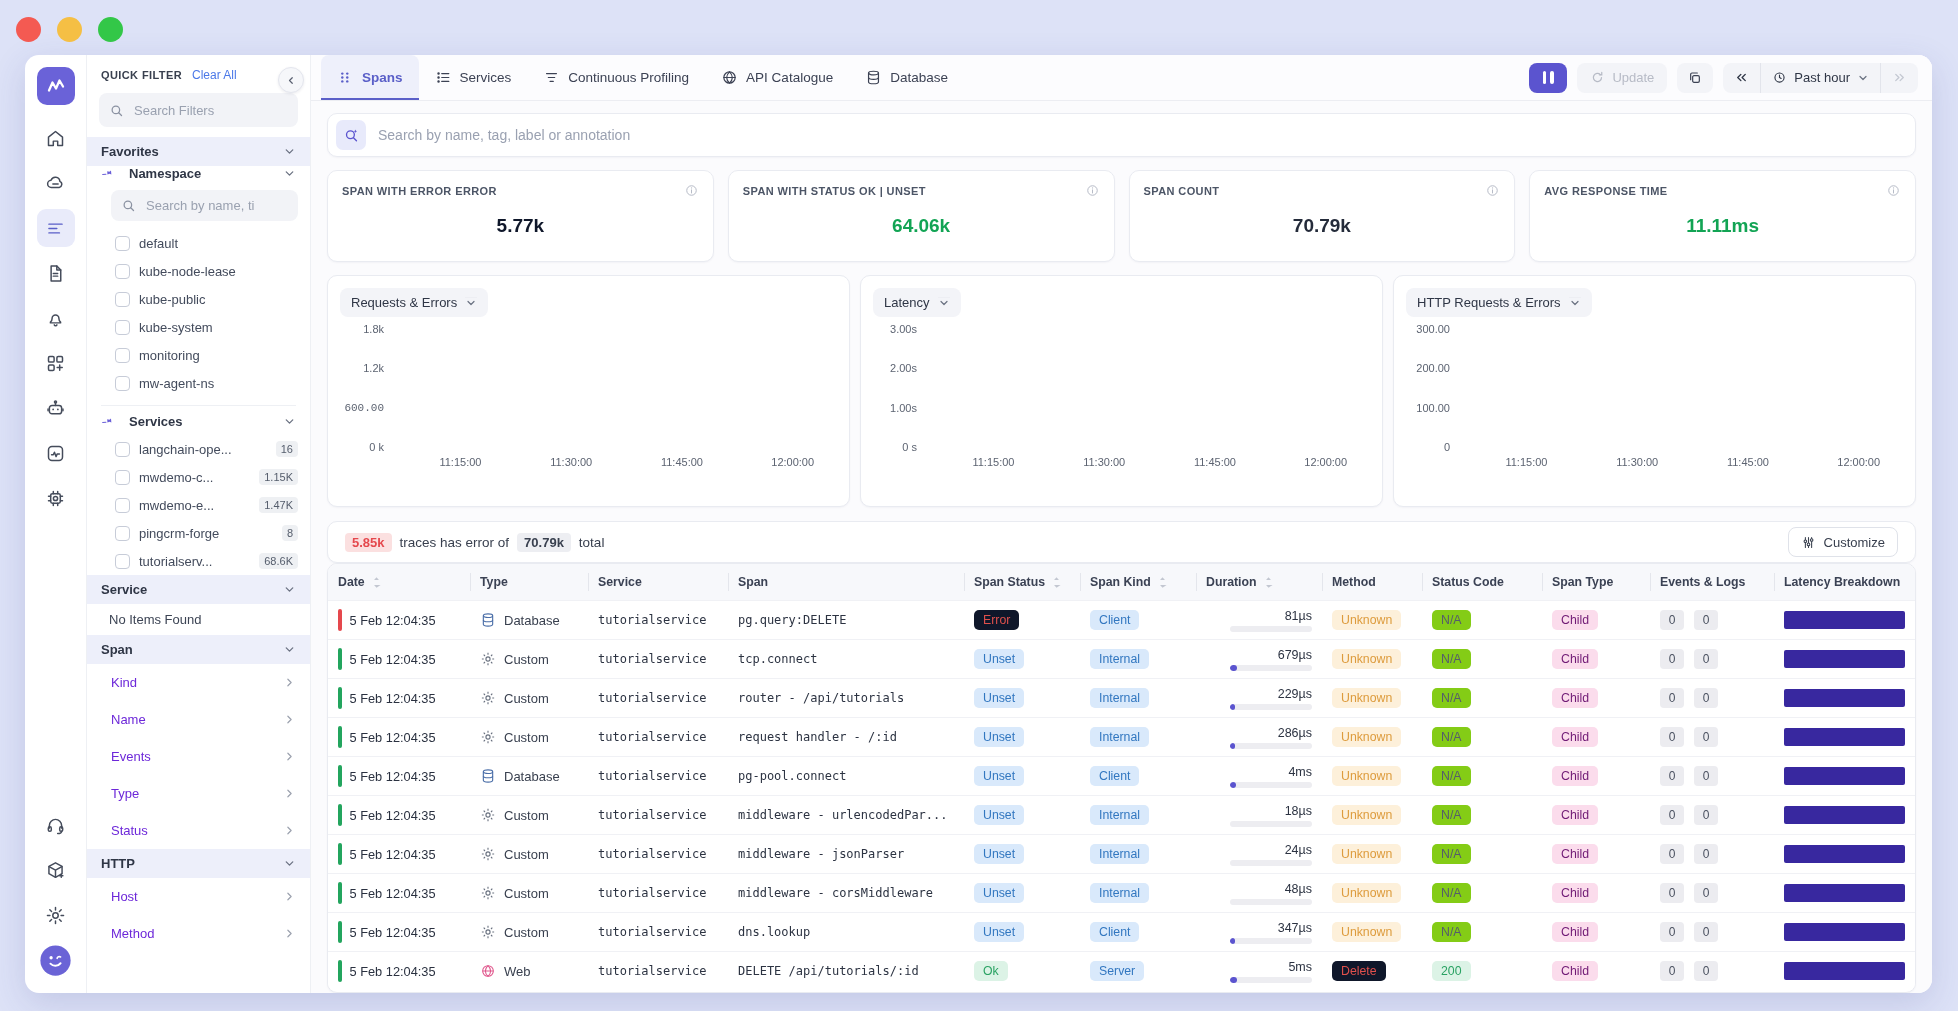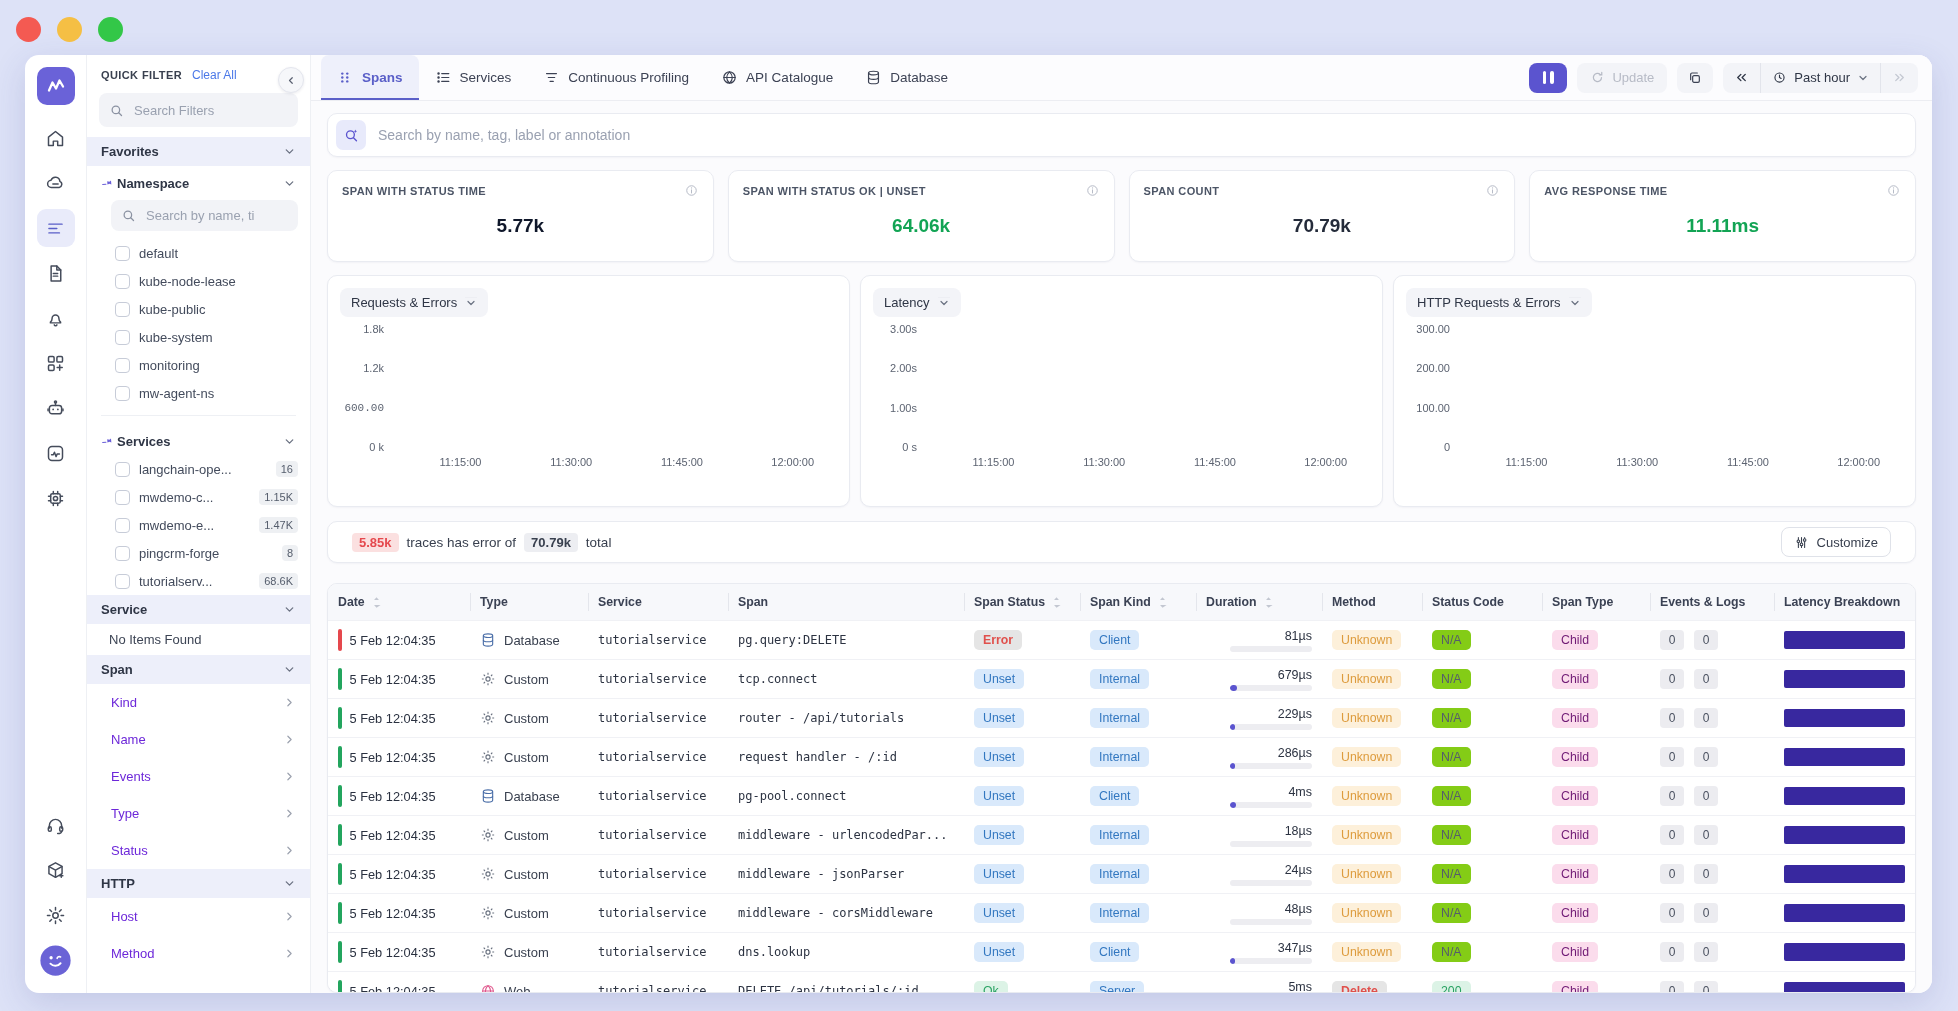--- a/index.html
+++ b/index.html
@@ -46,21 +46,21 @@
   .f-search{margin:2px 12px 10px;display:flex;align-items:center;gap:8px;background:#f2f3f7;
     border-radius:8px;height:34px;padding:0 10px;flex:none;}
   .f-search svg{width:15px;height:15px;color:#8b92a2;flex:none;}
   .f-search input{border:none;background:none;outline:none;font-size:13px;color:#3a4150;width:100%;min-width:0;}
   .f-search input::placeholder{color:#9aa1b0;}
   .f-search.sm{margin:3px 12px 8px 24px;height:31px;}
   .f-row{display:flex;align-items:center;justify-content:space-between;padding:7px 14px;font-size:13px;
     font-weight:600;color:#2f3646;flex:none;}
   .f-row.shade{background:#edeffa;}
   .f-row .chev{color:#6b7282;display:flex;} .f-row .chev svg{width:13px;height:13px;}
-  .f-sec{display:flex;align-items:center;gap:2px;padding:10px 14px 6px;font-size:13px;font-weight:700;
+  .f-sec{display:flex;align-items:center;gap:14px;padding:0 14px 6px;font-size:13px;font-weight:700;
     color:#2f3646;flex:none;}
   .f-sec .pin{display:flex;} .f-sec .pin svg{width:14px;height:14px;}
   .f-sec .chev{margin-left:auto;color:#6b7282;display:flex;} .f-sec .chev svg{width:13px;height:13px;}
   .f-item{display:flex;align-items:center;gap:9px;padding:0 12px 0 28px;background:none;border:none;
     width:100%;font-size:13px;color:#434b5c;height:28px;flex:none;text-align:left;}
   .cbx{width:15px;height:15px;border:1.4px solid #c7ccd8;border-radius:4px;flex:none;background:#fff;}
   .f-item-label{white-space:nowrap;overflow:hidden;text-overflow:ellipsis;}
   .f-count{margin-left:auto;background:#eef0f3;border-radius:4px;font-size:11px;color:#555d6c;
     padding:2px 5px;flex:none;}
   .f-divider{height:1px;background:#eef0f4;margin:8px 14px;flex:none;}
@@ -121,22 +121,22 @@
     border-radius:8px;padding:7px 11px;font-size:13px;color:#2f3646;}
   .pill svg{width:12px;height:12px;color:#6b7282;}
   .plot{flex:1;display:flex;gap:8px;margin-top:12px;min-height:0;}
   .ylabels{width:46px;position:relative;font-size:11px;color:#5c6371;flex:none;height:118px;}
   .ylabels span{position:absolute;right:2px;transform:translateY(-50%);white-space:nowrap;}
   .plot-area{flex:1;position:relative;min-width:0;}
   .plot-area svg{width:100%;height:118px;}
   .xlabels{position:relative;height:16px;font-size:11px;color:#5c6371;margin-top:9px;}
   .xlabels span{position:absolute;transform:translateX(-50%);top:0;white-space:nowrap;}
 
-  .summary-card{height:42px;flex:none;display:flex;align-items:center;gap:8px;padding:0 24px;
-    margin-bottom:20px;font-size:13.5px;color:#39404f;justify-content:center;}
+  .summary-card{height:42px;flex:none;display:flex;align-items:center;gap:8px;padding:0 17px;
+    margin-bottom:0;font-size:13.5px;color:#39404f;justify-content:center;}
   .badge-pill{border-radius:4px;padding:2px 7px;font-weight:600;font-size:13px;}
   .badge-pill.red{background:#fbe0e0;color:#e5484d;}
   .badge-pill.gray{background:#edeef2;color:#39404f;}
   .btn-customize{margin-left:auto;display:flex;align-items:center;gap:8px;height:30px;
     border:1px solid #dfe2e9;background:#fff;border-radius:8px;padding:0 12px;font-size:13px;color:#39404f;}
   .btn-customize svg{width:15px;height:15px;}
 
   .table-card{flex:1;min-height:0;overflow:hidden;display:flex;flex-direction:column;border-radius:10px;}
   .tr{display:grid;grid-template-columns:142px 118px 140px 236px 116px 116px 126px 100px 120px 108px 124px minmax(140px,1fr);
     align-items:center;}
@@ -148,21 +148,21 @@
   .row{height:39px;border-top:1px solid #f0f1f5;font-size:13px;color:#2c3342;background:#fff;}
   .c{padding:0 10px;display:flex;align-items:center;gap:8px;overflow:hidden;height:100%;}
   .edge{width:3.5px;height:22px;border-radius:2px;flex:none;}
   .date-txt{white-space:nowrap;font-size:12.8px;color:#2a3140;}
   .ticon{display:flex;flex:none;} .ticon svg{width:16px;height:16px;}
   .type-txt{font-size:13px;color:#39404f;white-space:nowrap;}
   .mono{font-family:"DejaVu Sans Mono",monospace;font-size:12px;color:#2c3342;white-space:nowrap;
     overflow:hidden;text-overflow:ellipsis;}
   .badge{border-radius:5px;padding:3px 9px;font-size:12.3px;white-space:nowrap;}
   .b-blue{background:#d9e9fb;color:#3277c0;}
-  .b-red{background:#e5e5e5;color:#e0504c;font-weight:bold;}
+  .b-red{background:#0f172a;color:#e0504c;}
   .b-orange{background:#fdf0da;color:#dd9b3c;}
   .b-gray{background:#84cc16;color:#565d6b;}
   .b-pink{background:#fbdcec;color:#701a75;}
   .b-green{background:#dcf3e6;color:#2aa263;}
   .dur{margin-left:auto;width:82px;}
   .dur-num{text-align:right;font-size:12.5px;color:#2c3342;white-space:nowrap;}
   .dur-track{height:6px;background:#ededf1;border-radius:3px;margin-top:3px;overflow:hidden;}
   .dur-fill{height:100%;background:#5b54cf;border-radius:3px;}
   .c-el{gap:10px;}
   .ebadge{width:24px;height:20px;background:#ececf0;border-radius:4px;display:flex;align-items:center;
@@ -623,21 +623,21 @@
                 <path d="M14.8 15.3 19 19.5"></path>
                 <path d="M17.5 3.5l.7 1.8 1.8.7-1.8.7-.7 1.8-.7-1.8-1.8-.7 1.8-.7z" fill="currentColor" stroke="none"></path>
               </svg>
           </span>
           <input placeholder="Search by name, tag, label or annotation" style="">
         </div>
 
         <div class="stats" id="stats">
             <div class="card stat">
               <div class="stat-top">
-                <span class="stat-title">SPAN WITH STATUS TIME</span>
+                <span class="stat-title">SPAN WITH ERROR ERROR</span>
                 <button class="info">
                   <svg viewBox="0 0 24 24" fill="none" stroke="currentColor" stroke-width="1.6">
                     <circle cx="12" cy="12" r="7.6"></circle>
                     <path d="M12 11v5" stroke-linecap="round"></path>
                     <circle cx="12" cy="7.9" r="1" fill="currentColor" stroke="none"></circle>
                   </svg>
                 </button>
               </div>
               <div class="stat-value" style="color: #0f172a;">5.77k</div>
             </div>

